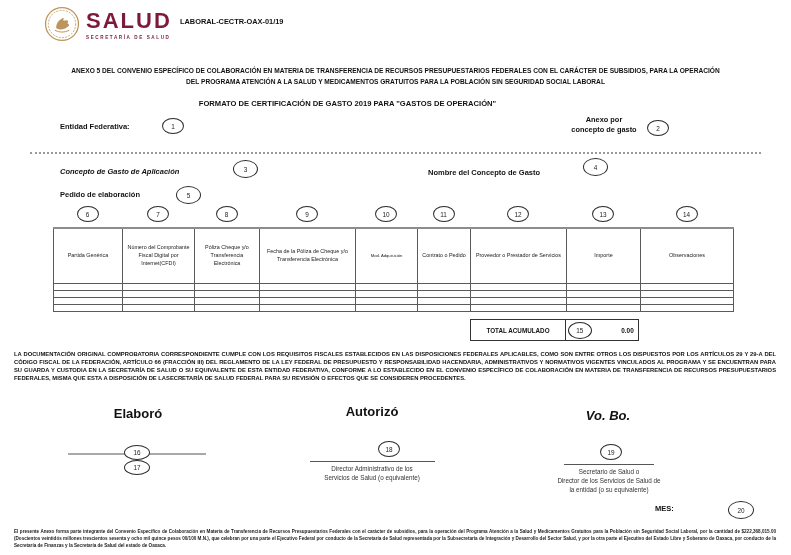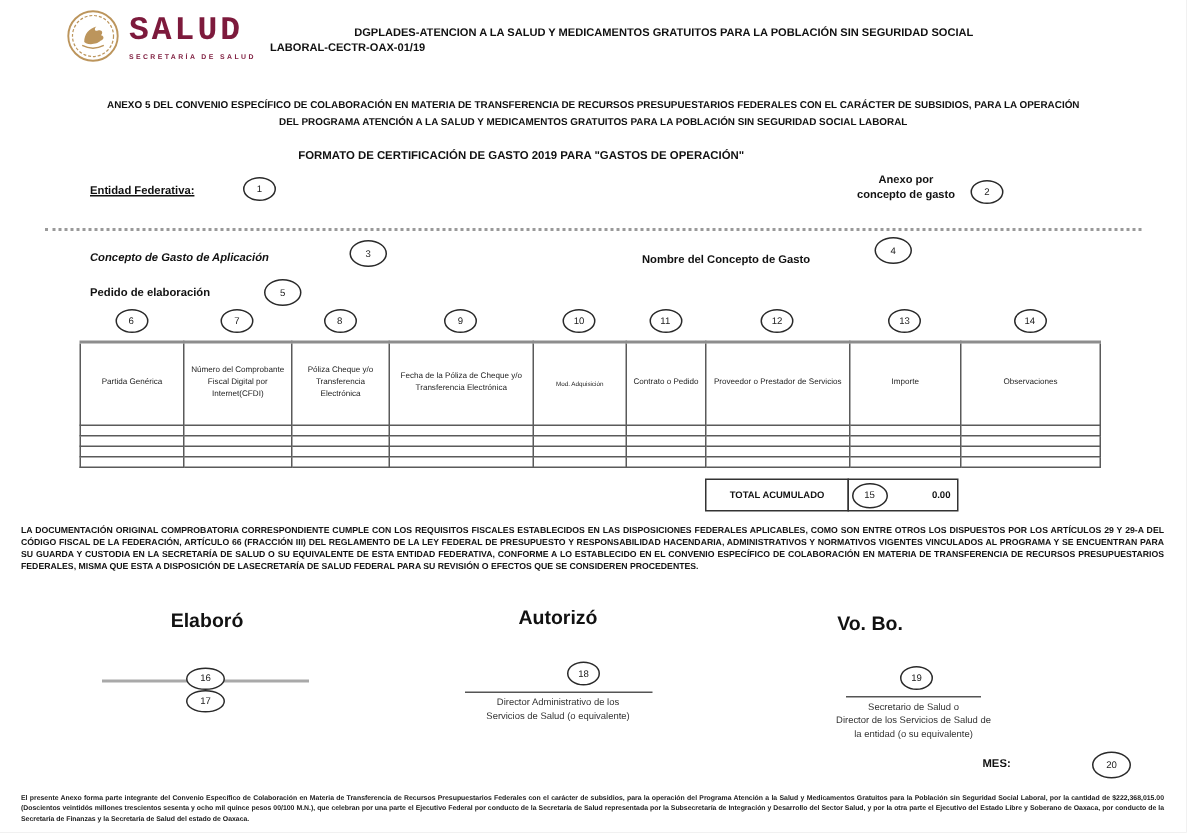--- a/index.html
+++ b/index.html
@@ -12,21 +12,21 @@
     background: #ffffff;
     overflow: hidden;
   }
   .abs { position: absolute; }
 
   
   .logo-block { left: 44px; top: 6px; display: flex; align-items: flex-start; }
   .eagle { width: 36px; height: 36px; }
   .brand-col { margin-left: 6px; margin-top: 4px; }
   .brand {
-    font-family: Liberation Mono, monospace;
+    font-family: Liberation Sans, sans-serif;
     font-weight: bold; font-size: 22px; line-height: 1;
     letter-spacing: 2px; color: #7d1a3c;
   }
   .brand-sub {
     font-size: 4.6px; font-weight: bold; letter-spacing: 1.6px;
     color: #7d1a3c; margin-top: 3px;
   }
 
   
   .hdr-text { left: 180px; top: 17px; width: 525px; font-size: 7.4px; font-weight: bold; line-height: 1.35; }
@@ -118,31 +118,30 @@
         <path d="M12 27 Q20 31 28 27" fill="none" stroke="#bc955c" stroke-width="1.1"></path>
       </svg>
     </span>
     <span class="brand-col">
       <span class="brand">SALUD</span>
       <div class="brand-sub">SECRETARÍA DE SALUD</div>
     </span>
   </div>
 
   <div class="abs hdr-text">
-    <div class="hdr-line1">DGPLADES-ATENCION A LA SALUD Y MEDICAMENTOS GRATUITOS PARA LA POBLACIÓN SIN SEGURIDAD SOCIAL</div>
     <div class="hdr-line2">LABORAL-CECTR-OAX-01/19</div>
   </div>
 
   <div class="abs anexo">
     <div>ANEXO 5  DEL CONVENIO ESPECÍFICO DE COLABORACIÓN EN MATERIA DE TRANSFERENCIA DE RECURSOS PRESUPUESTARIOS FEDERALES CON EL CARÁCTER DE SUBSIDIOS, PARA LA OPERACIÓN</div>
     <div>DEL PROGRAMA ATENCIÓN A LA SALUD Y MEDICAMENTOS GRATUITOS PARA LA POBLACIÓN SIN SEGURIDAD SOCIAL LABORAL</div>
   </div>
   <div class="abs form-title">FORMATO DE CERTIFICACIÓN DE GASTO 2019 PARA "GASTOS DE OPERACIÓN"</div>
 
-  <div class="abs lbl" style="left:60px; top:122px;text-decoration:underline;">Entidad Federativa:</div>
+  <div class="abs lbl" style="left:60px; top:122px;">Entidad Federativa:</div>
   <div class="abs circle" style="left:162px; top:118px;">1</div>
 
   <div class="abs monto-label">
     <div>Anexo por</div>
     <div>concepto de gasto</div>
   </div>
   <div class="abs circle" style="left:647px; top:120px;">2</div>
 
   <div class="abs dotted-sep"></div>
 
@@ -262,21 +261,21 @@
     <div class="total-value-cell">
       <span class="circle" style="width:24px; height:17px;">15</span>
       <span class="total-value">0.00</span>
     </div>
   </div>
 
   <div class="abs legal">LA DOCUMENTACIÓN ORIGINAL COMPROBATORIA CORRESPONDIENTE CUMPLE CON LOS REQUISITOS FISCALES ESTABLECIDOS EN LAS DISPOSICIONES FEDERALES APLICABLES, COMO SON ENTRE OTROS LOS DISPUESTOS POR LOS ARTÍCULOS 29 Y 29-A DEL CÓDIGO FISCAL DE LA FEDERACIÓN, ARTÍCULO 66 (FRACCIÓN III) DEL REGLAMENTO DE LA LEY FEDERAL DE PRESUPUESTO Y RESPONSABILIDAD HACENDARIA, ADMINISTRATIVOS Y NORMATIVOS VIGENTES VINCULADOS AL PROGRAMA Y SE ENCUENTRAN PARA SU GUARDA Y CUSTODIA EN LA SECRETARÍA DE SALUD O SU EQUIVALENTE DE ESTA ENTIDAD FEDERATIVA, CONFORME A LO ESTABLECIDO EN EL CONVENIO ESPECÍFICO DE COLABORACIÓN EN MATERIA DE TRANSFERENCIA DE RECURSOS PRESUPUESTARIOS FEDERALES, MISMA QUE ESTA A DISPOSICIÓN DE LASECRETARÍA DE SALUD FEDERAL PARA SU REVISIÓN O EFECTOS QUE SE CONSIDEREN PROCEDENTES.</div>
 
   <div class="abs sig-label" style="left:98px;  top:406px;">Elaboró</div>
   <div class="abs sig-label" style="left:332px; top:404px;">Autorizó</div>
-  <div class="abs sig-label" style="left:540px; top:408px;">Vo. Bo.</div>
+  <div class="abs sig-label" style="left:568px; top:408px;font-style:italic;">Vo. Bo.</div>
 
   <div class="abs sig-line-grey" style="left:68px; top:453px; width:138px;"></div>
   <div class="abs circle circle-wide" style="left:124px; top:445px;">16</div>
   <div class="abs circle circle-wide" style="left:124px; top:460px;">17</div>
 
   <div class="abs circle" style="left:378px; top:441px;">18</div>
   <div class="abs sig-line-dark" style="left:310px; top:461px; width:125px;"></div>
   <div class="abs sig-title" style="left:302px; top:465px; width:140px;">
     <div>Director Administrativo de los</div>
     <div>Servicios de Salud (o equivalente)</div>

